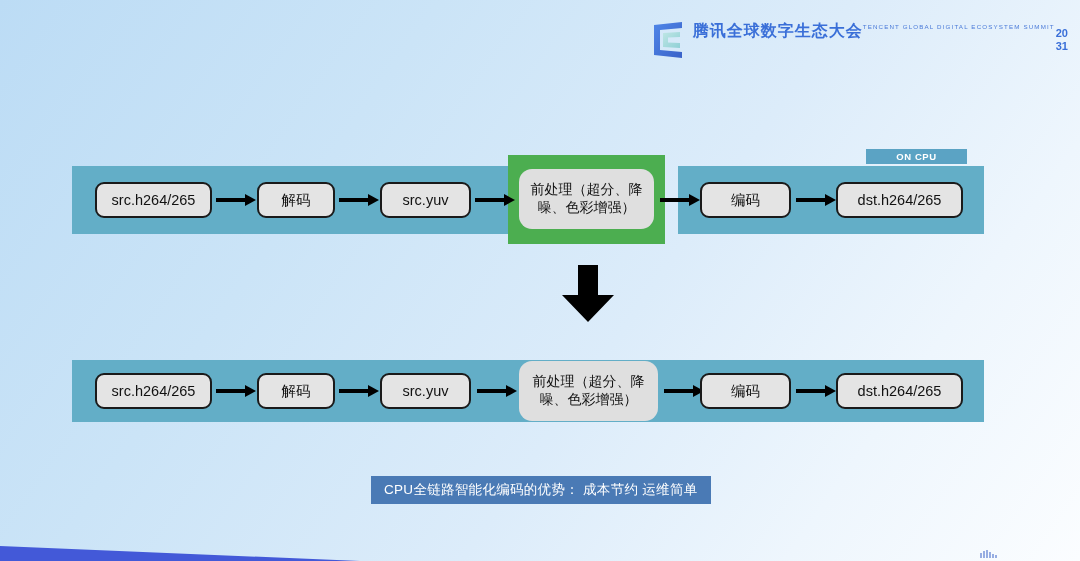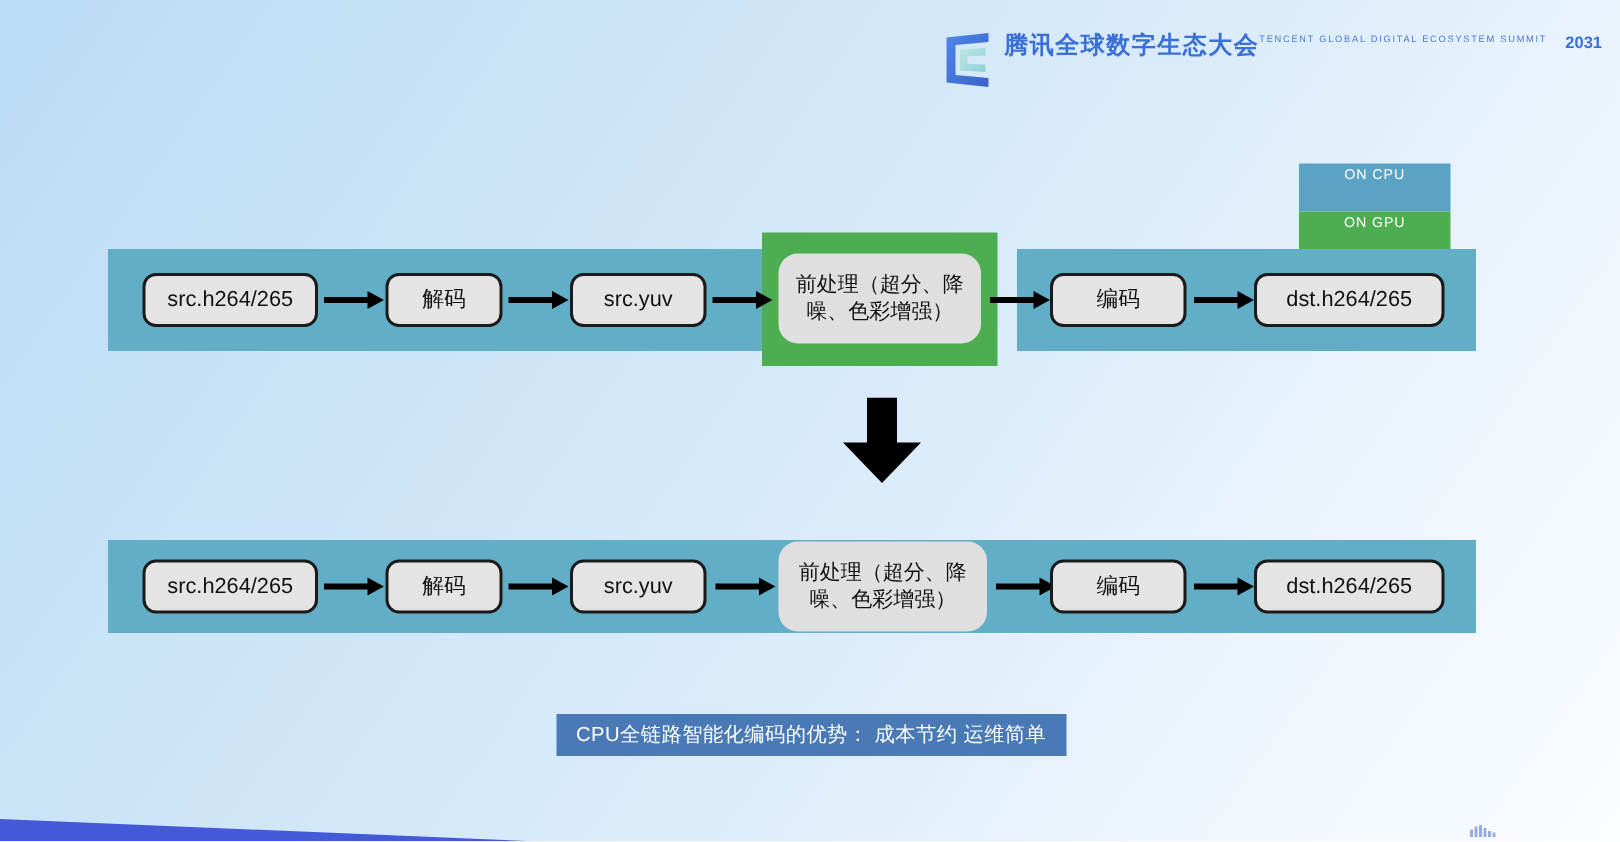--- a/index.html
+++ b/index.html
@@ -63,48 +63,49 @@
     white-space: nowrap;
   }
   #logo-en {
     font-size: 6.2px;
     color: #4a7ad8;
     letter-spacing: 1.15px;
     line-height: 9px;
     white-space: nowrap;
   }
   #logo-year {
-    margin-left: 12px;
-    display: flex;
-    flex-direction: row;
+    margin-left: 1px;
+    display: flex;
+    flex-direction: column;
     justify-content: center;
     height: 34px;
   }
   #logo-year div {
     font-size: 11px;
     font-weight: bold;
     color: #3a6fd8;
     line-height: 13px;
   }
 
   
   #legend {
     position: absolute;
     left: 866px;
     top: 109px;
     width: 101px;
   }
   .legend-row {
-    height: 32px;
+    height: 15px;
     line-height: 15px;
     text-align: center;
     font-size: 9.5px;
-    font-weight: normal;
+    font-weight: bold;
     color: #ffffff;
     letter-spacing: 0.6px;
+    margin-top: 40px;
   }
   .legend-cpu { background: #5ba3c4; }
   .legend-gpu { background: #4cae50; }
 
   
   .band {
     position: absolute;
     background: #63aec7;
   }
   .band-green {

